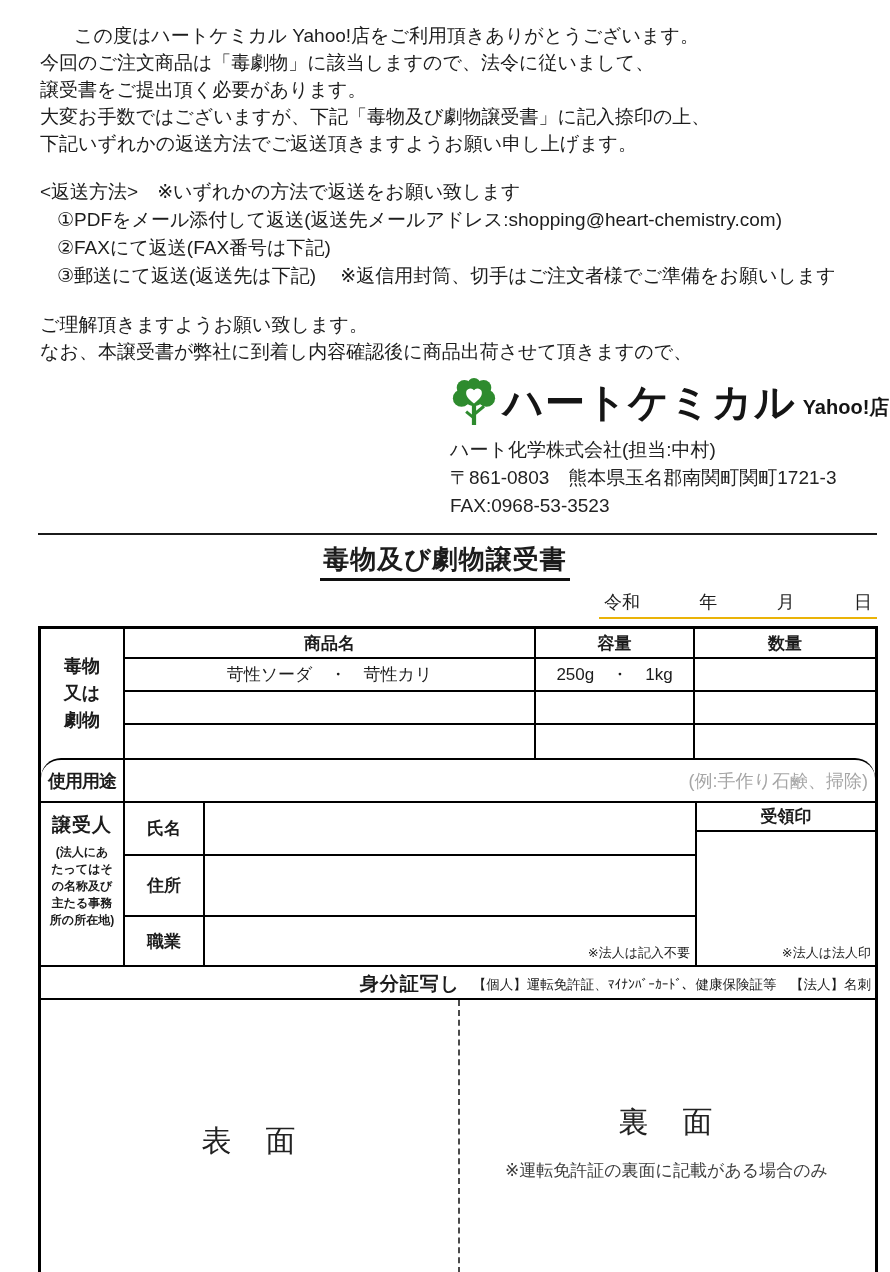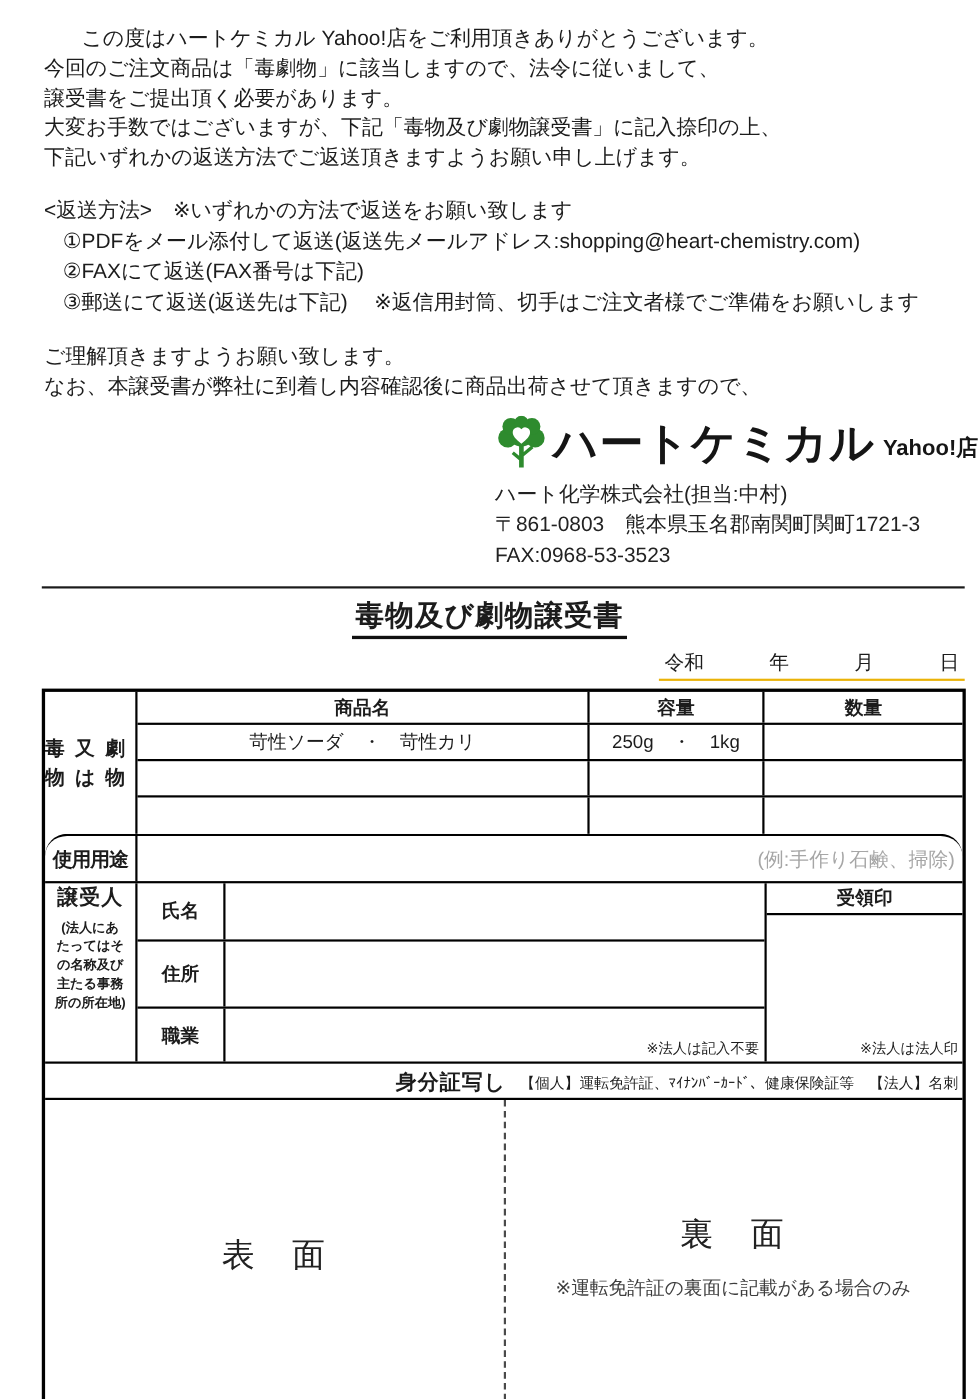--- a/index.html
+++ b/index.html
@@ -42,21 +42,21 @@
     width: 278px; margin: 9px 13px 7px auto;
     border-bottom: 2px solid #eab308; font-size: 18px; padding: 0 5px 3px;
   }
 
   
   .grid-table { margin-left: 38px; width: 840px; border: 3px solid #000; background: #fff; }
 
   .sec-a { display: flex; }
   .col-poison {
     width: 84px; border-right: 2px solid #000;
-    display: flex; flex-direction: row; justify-content: center; align-items: center;
+    display: flex; flex-direction: column; justify-content: center; align-items: center;
     font-weight: bold; font-size: 18px; line-height: 27px;
   }
   .sec-a-right { flex: 1; display: flex; flex-direction: column; justify-content: flex-end; }
   .tr { display: flex; }
   .tr.head { height: 30px; border-bottom: 2px solid #000; }
   .tr.data { height: 33px; border-bottom: 2px solid #000; }
   .tr.data.last { border-bottom: none; }
   .c-product { width: 411px; border-right: 2px solid #000; display: flex; align-items: center; justify-content: center; }
   .c-volume  { width: 159px; border-right: 2px solid #000; display: flex; align-items: center; justify-content: center; }
   .c-qty     { flex: 1; display: flex; align-items: center; justify-content: center; }
@@ -65,21 +65,21 @@
 
   .sec-b { display: flex; border-top: 2px solid #000; height: 43px; border-radius: 20px; }
   .c-usage-label {
     width: 84px; border-right: 2px solid #000; font-weight: bold; font-size: 18px;
     display: flex; align-items: center; justify-content: center; letter-spacing: -1px;
   }
   .c-usage-value { flex: 1; display: flex; align-items: center; justify-content: flex-end; padding-right: 7px; font-size: 18px; }
   .hint { color: #a6a6a6; }
 
   .sec-c { display: flex; border-top: 2px solid #000; height: 164px; }
-  .c-transferee { width: 84px; border-right: 2px solid #000; text-align: center; }
+  .c-transferee { width: 84px; border-right: 2px solid #000; text-align: center; padding-top: 9px; }
   .t-label { font-size: 19px; font-weight: bold; letter-spacing: 1px; }
   .t-sub { font-size: 12px; font-weight: bold; line-height: 17px; margin-top: 6px; }
   .c-fields { width: 570px; display: flex; flex-direction: column; }
   .f-row { display: flex; border-bottom: 2px solid #000; }
   .f-row.r1 { height: 54px; }
   .f-row.r2 { height: 63px; }
   .f-row.r3 { height: 49px; border-bottom: none; }
   .f-label { width: 80px; border-right: 2px solid #000; display: flex; align-items: center; justify-content: center; font-weight: bold; font-size: 17px; }
   .f-input { flex: 1; position: relative; }
   .f-note { position: absolute; right: 5px; bottom: 3px; font-size: 13px; color: #1c1c1c; }

